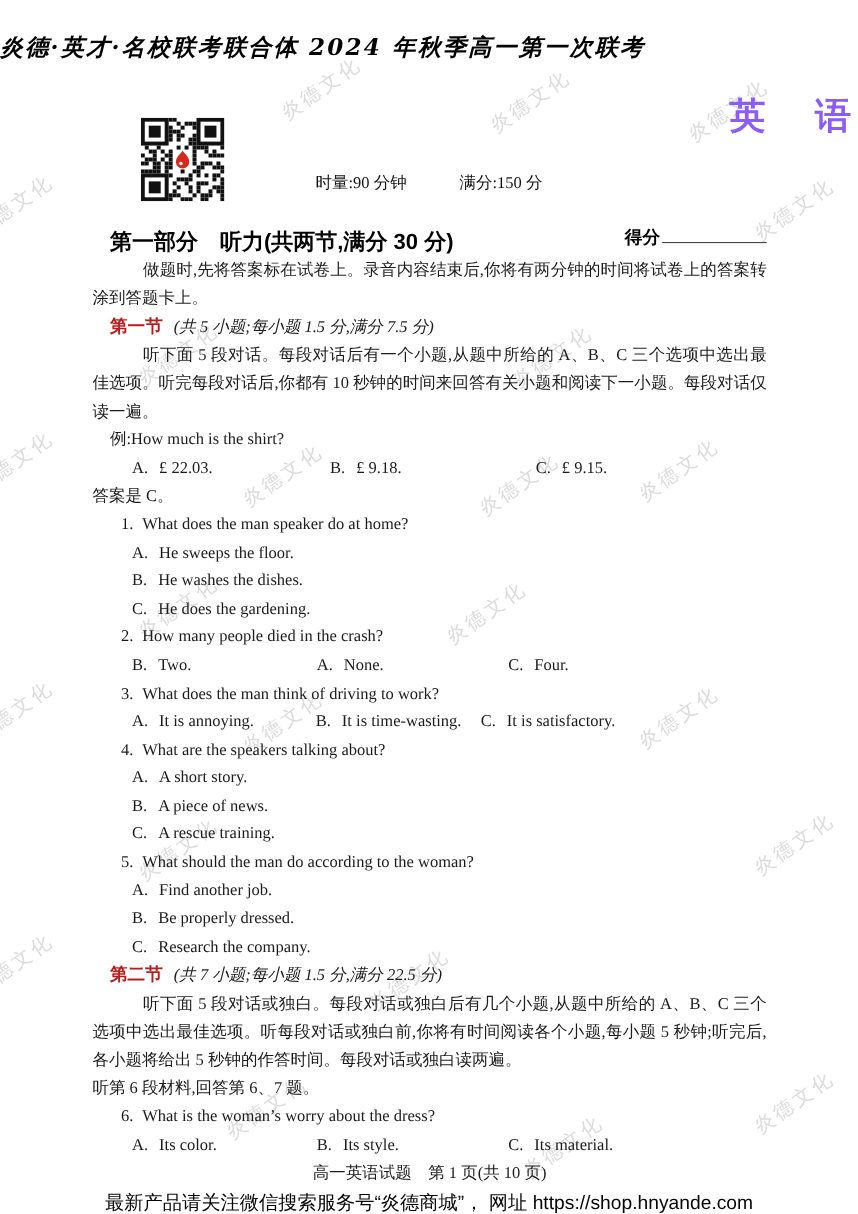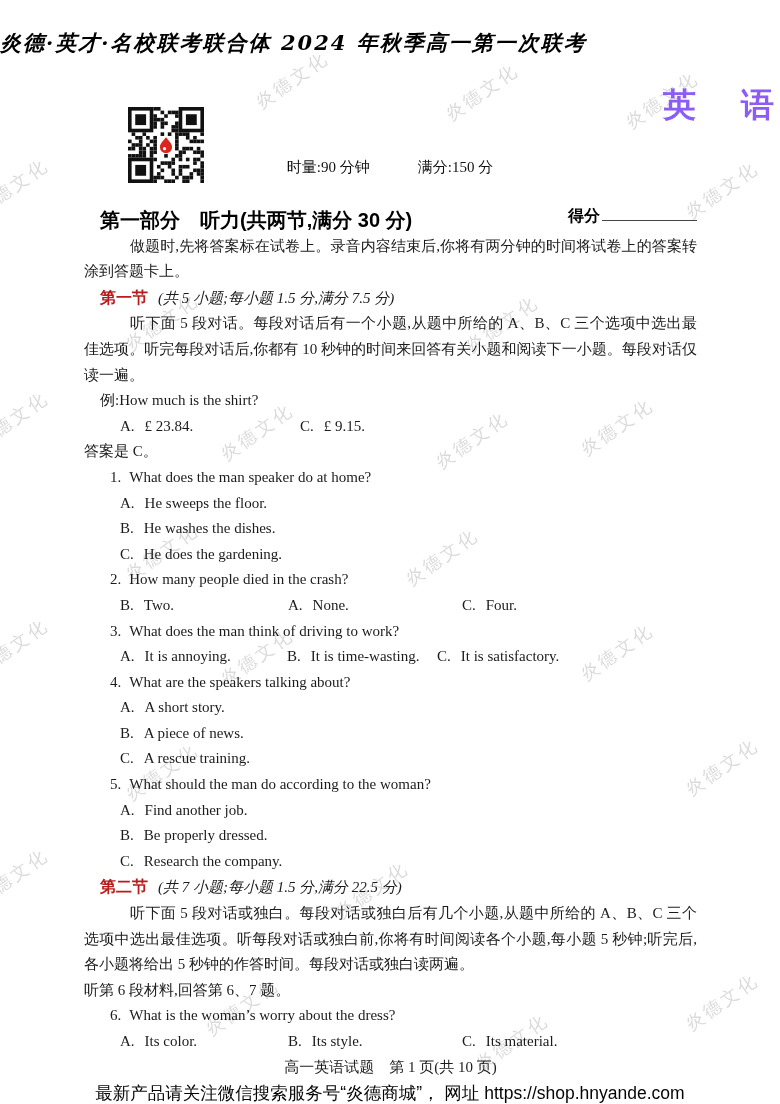--- a/index.html
+++ b/index.html
@@ -265,21 +265,22 @@
       <span class="sec-label">第一节</span><span class="sec-meta">(共 5 小题;每小题 1.5 分,满分 7.5 分)</span>
     </div>
 
     <p class="para">听下面 5 段对话。每段对话后有一个小题,从题中所给的 A、B、C 三个选项中选出最佳选项。听完每段对话后,你都有 10 秒钟的时间来回答有关小题和阅读下一小题。每段对话仅读一遍。</p>
 
     <div class="q-line" style="margin-left:16px">
       <span>例:</span><span>How much is the shirt?</span>
     </div>
 
     <div class="optrow cols-ex">
-      <span><span class="opt-label">A.</span><span>£ 23.84.</span></span>
+      <span><span class="opt-label">A.</span><span>£ 22.03.</span></span>
+      <span><span class="opt-label">B.</span><span>£ 9.18.</span></span>
       <span><span class="opt-label">C.</span><span>£ 9.15.</span></span>
     </div>
 
     <div class="flush">答案是 C。</div>
 
     <div class="q-line">
       <span class="q-num">1.</span><span>What does the man speaker do at home?</span>
     </div>
     <div class="opt-stack"><span class="opt-label">A.</span><span>He sweeps the floor.</span></div>
     <div class="opt-stack"><span class="opt-label">B.</span><span>He washes the dishes.</span></div>

